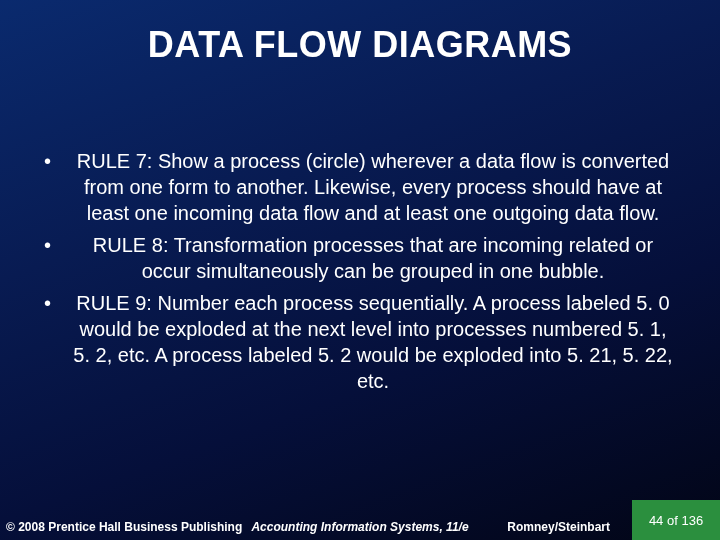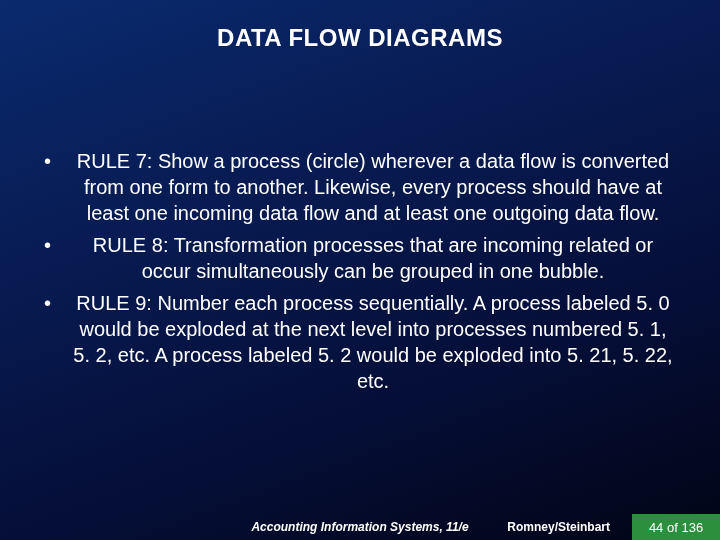--- a/index.html
+++ b/index.html
@@ -18,21 +18,21 @@
     background: linear-gradient(160deg, #0a2a6e 0%, #081b52 35%, #050f3a 65%, #020516 100%);
     box-sizing: border-box;
   }
   .title {
     position: absolute;
     top: 24px;
     left: 0;
     width: 100%;
     text-align: center;
     color: #ffffff;
-    font-size: 24px;
+    font-size: 36px;
     font-weight: bold;
     letter-spacing: 0.5px;
   }
   .body {
     position: absolute;
     top: 148px;
     left: 44px;
     right: 44px;
     color: #ffffff;
   }
@@ -84,21 +84,21 @@
     right: 110px;
     bottom: 6px;
     color: #ffffff;
     margin-top: 15px;
   }
   .page-badge {
     position: absolute;
     right: 0;
     bottom: 0;
     width: 88px;
-    height: 26px;
+    height: 40px;
     background: #2b8f3e;
     color: #ffffff;
     font-size: 13px;
     display: flex;
     align-items: center;
     justify-content: center;
     font-weight: normal;
   }
 </style>
 </head>
@@ -117,18 +117,19 @@
       <div class="marker">•</div>
       <div class="text">RULE 8:  Transformation processes that are incoming related or occur simultaneously can be grouped in one bubble.</div>
     </div>
     <div class="bullet">
       <div class="marker">•</div>
       <div class="text">RULE 9:  Number each process sequentially. A process labeled 5. 0 would be exploded at the next level into processes numbered 5. 1, 5. 2, etc.  A process labeled 5. 2 would be exploded into 5. 21, 5. 22, etc.</div>
     </div>
   </div>
 
   <div class="footer">
+    <div class="footer-left">© 2008 Prentice Hall Business Publishing</div>
     <div class="footer-center">Accounting Information Systems, 11/e</div>
     <div class="footer-right">Romney/Steinbart</div>
     <div class="page-badge">44 of 136</div>
   </div>
 
 </div>
 
 </body></html>

